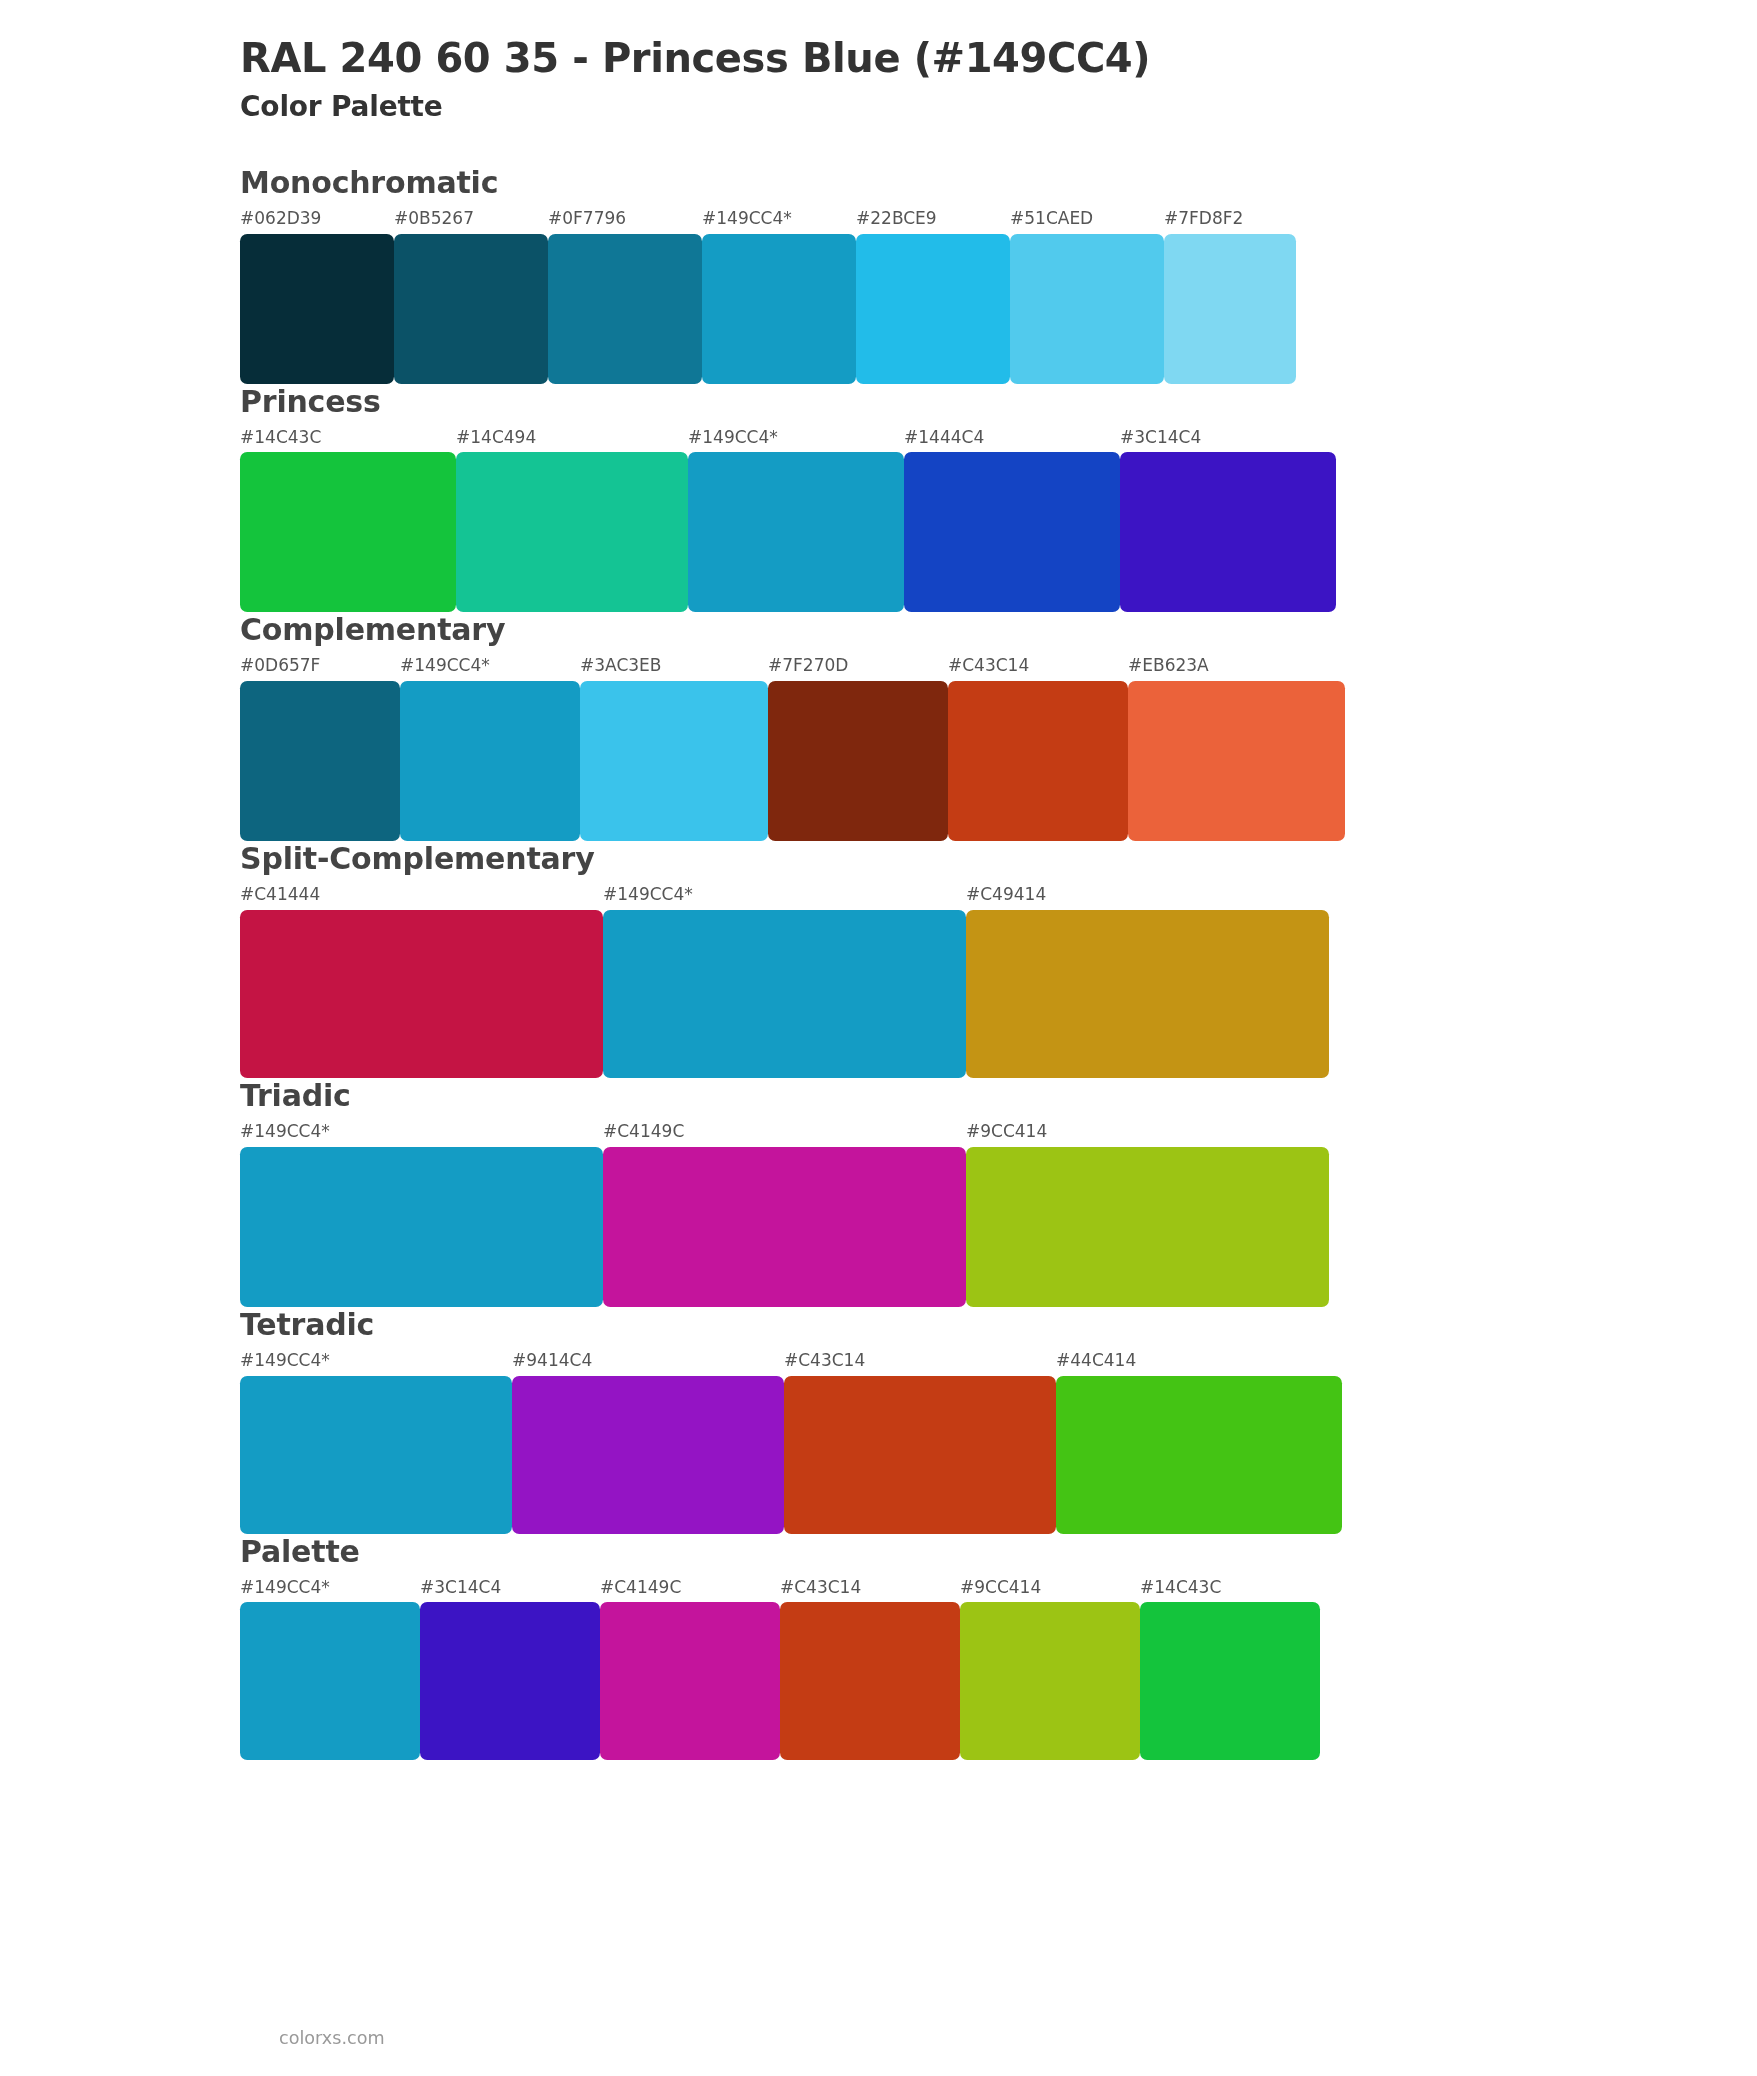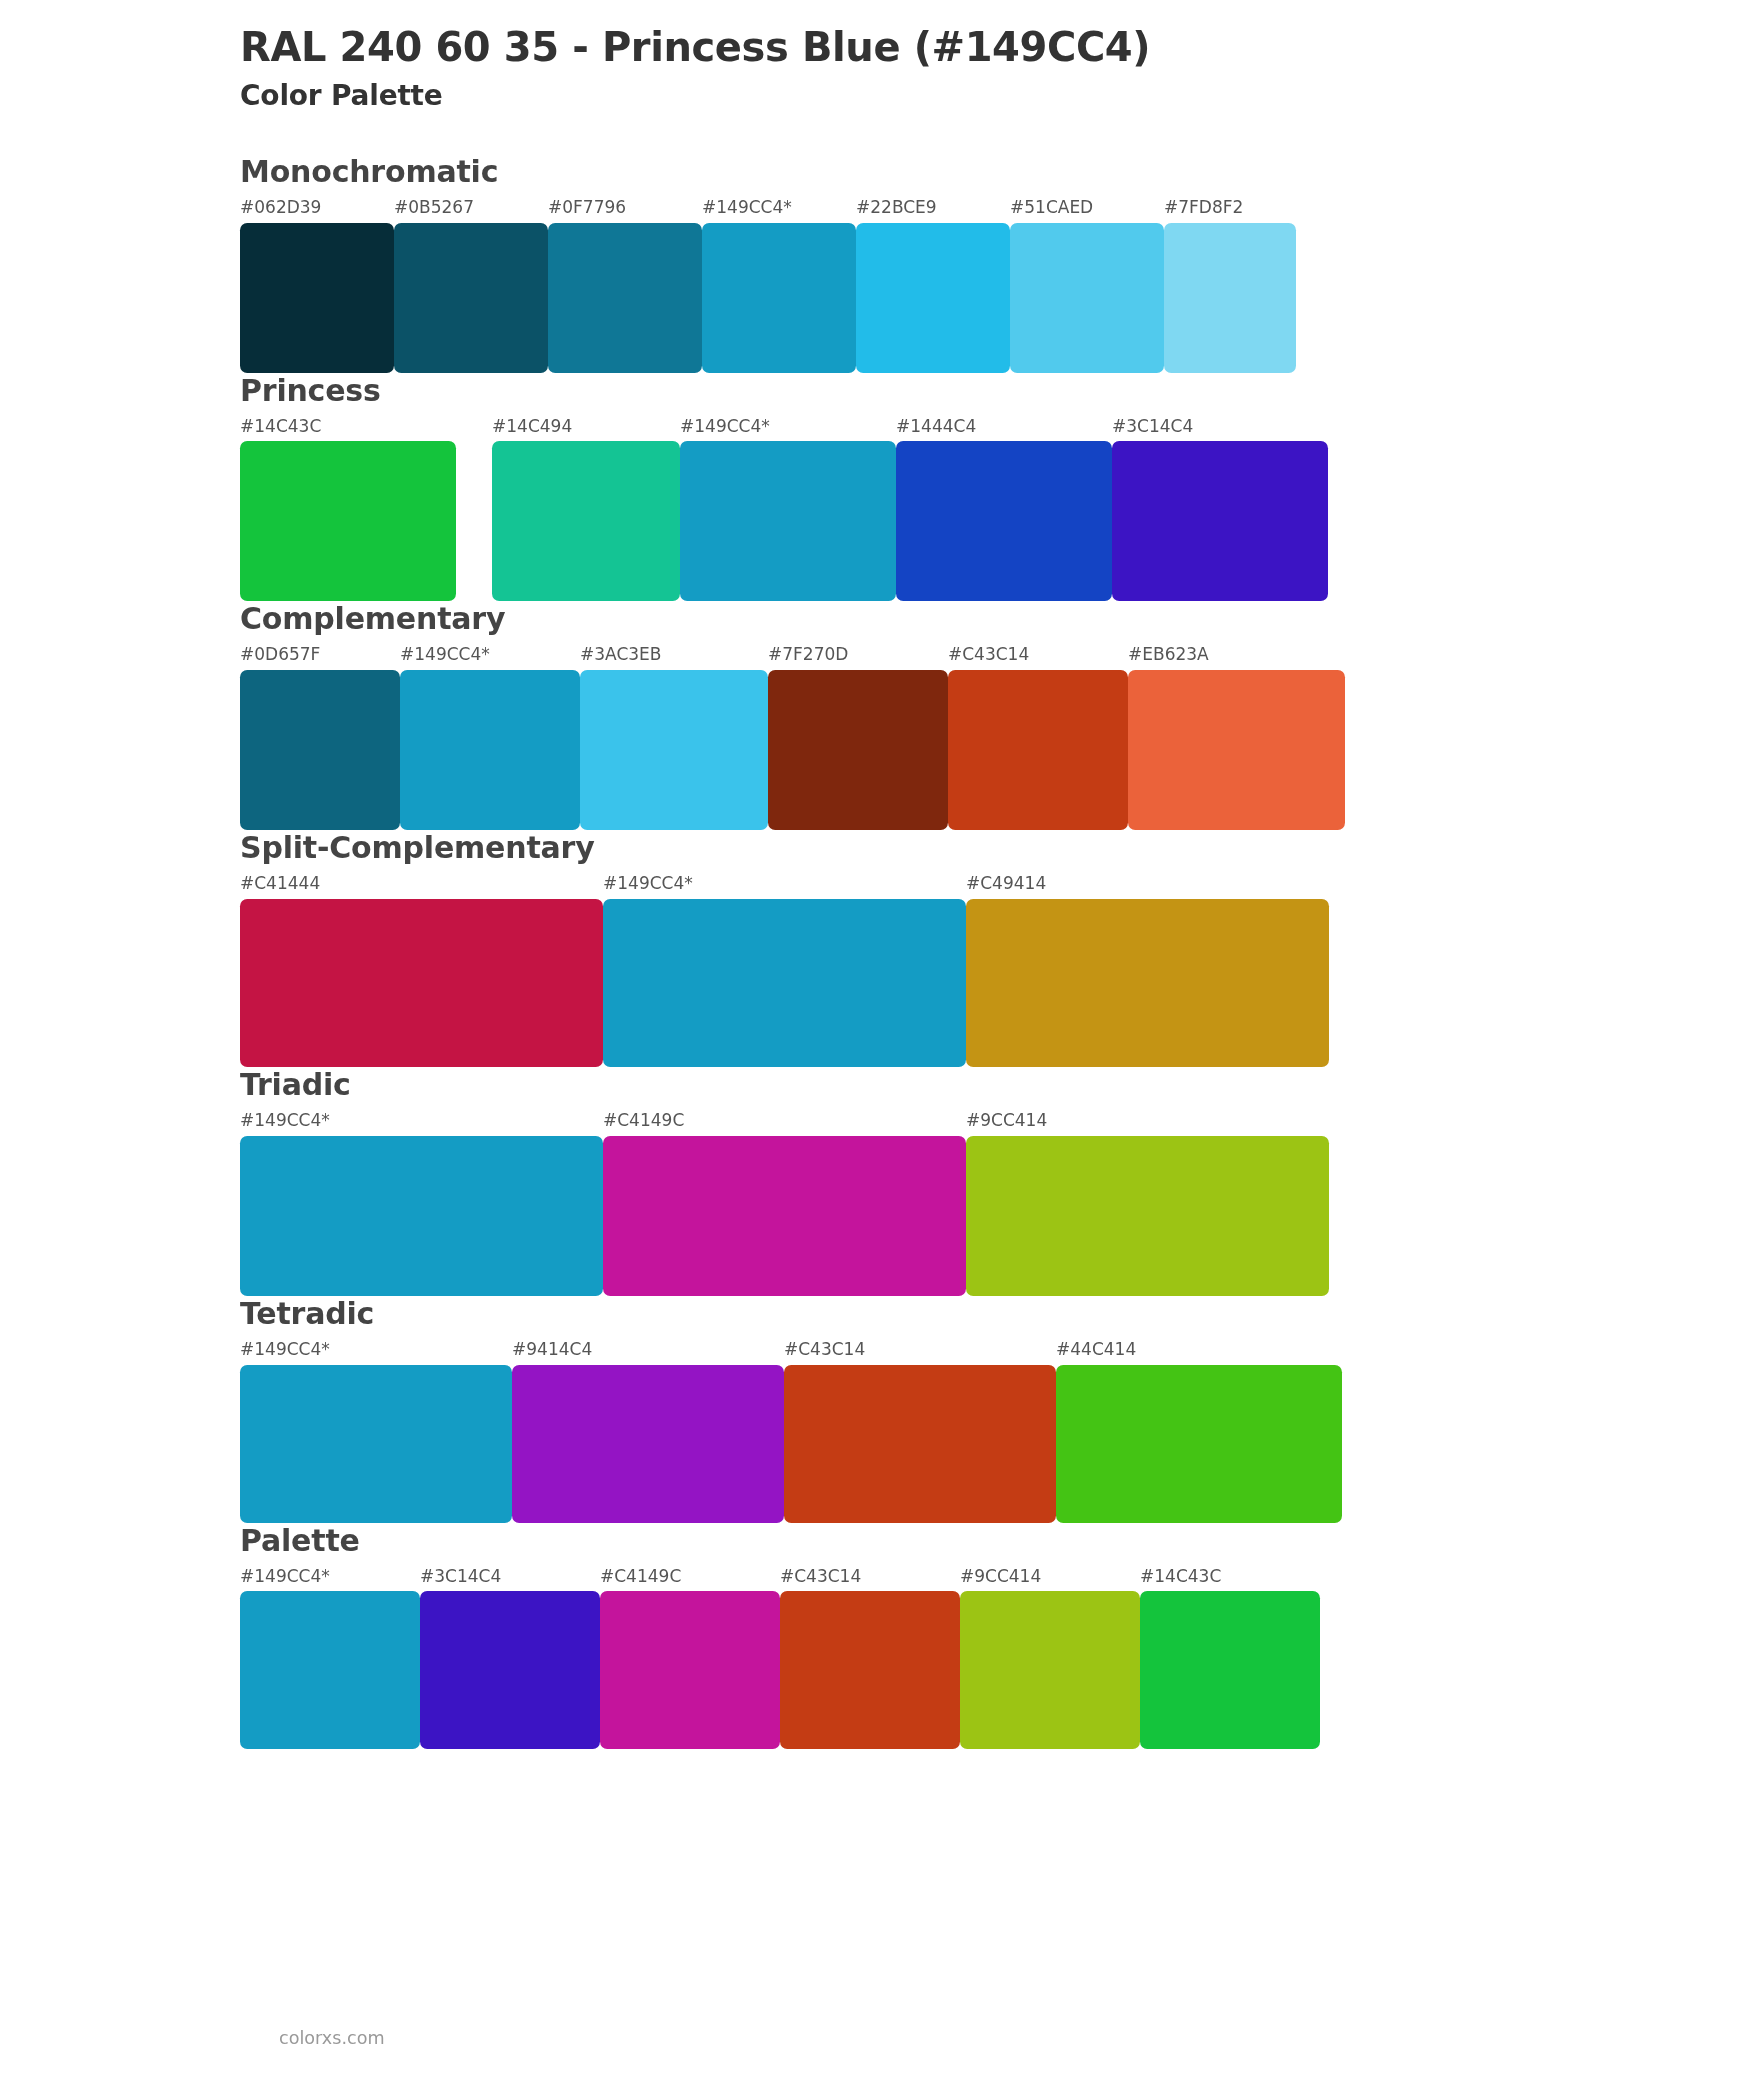--- a/index.html
+++ b/index.html
@@ -12,21 +12,21 @@
     height: 2077px;
     font-family: "DejaVu Sans", "Liberation Sans", sans-serif;
     color: #333333;
     overflow: hidden;
   }
   .page {
     position: relative;
     width: 1757px;
     height: 2077px;
     box-sizing: border-box;
-    padding: 0 0 0 0;
+    padding: 11px 0 0 0;
   }
   .header {
     padding: 22.4px 0 0 240px;
   }
   h1.title {
     font-size: 40px;
     font-weight: bold;
     color: #333333;
     margin: 0;
     letter-spacing: -0.4px;
@@ -128,21 +128,21 @@
           </div>
         </div>
       </div>
       <div class="section">
         <div class="section-title">Princess</div>
         <div class="swatch-row">
           <div class="swatch" style="width: 216px;">
             <span class="swatch-label">#14C43C</span>
             <div class="swatch-chip" style="background: rgb(20, 196, 60); height: 160px;"></div>
           </div>
-          <div class="swatch" style="width: 188px; margin-left: 36px;">
+          <div class="swatch" style="width: 232px;">
             <span class="swatch-label">#14C494</span>
             <div class="swatch-chip" style="background: rgb(20, 196, 148); height: 160px;"></div>
           </div>
           <div class="swatch" style="width: 216px;">
             <span class="swatch-label">#149CC4*</span>
             <div class="swatch-chip" style="background: rgb(20, 156, 196); height: 160px;"></div>
           </div>
           <div class="swatch" style="width: 216px;">
             <span class="swatch-label">#1444C4</span>
             <div class="swatch-chip" style="background: rgb(20, 68, 196); height: 160px;"></div>

